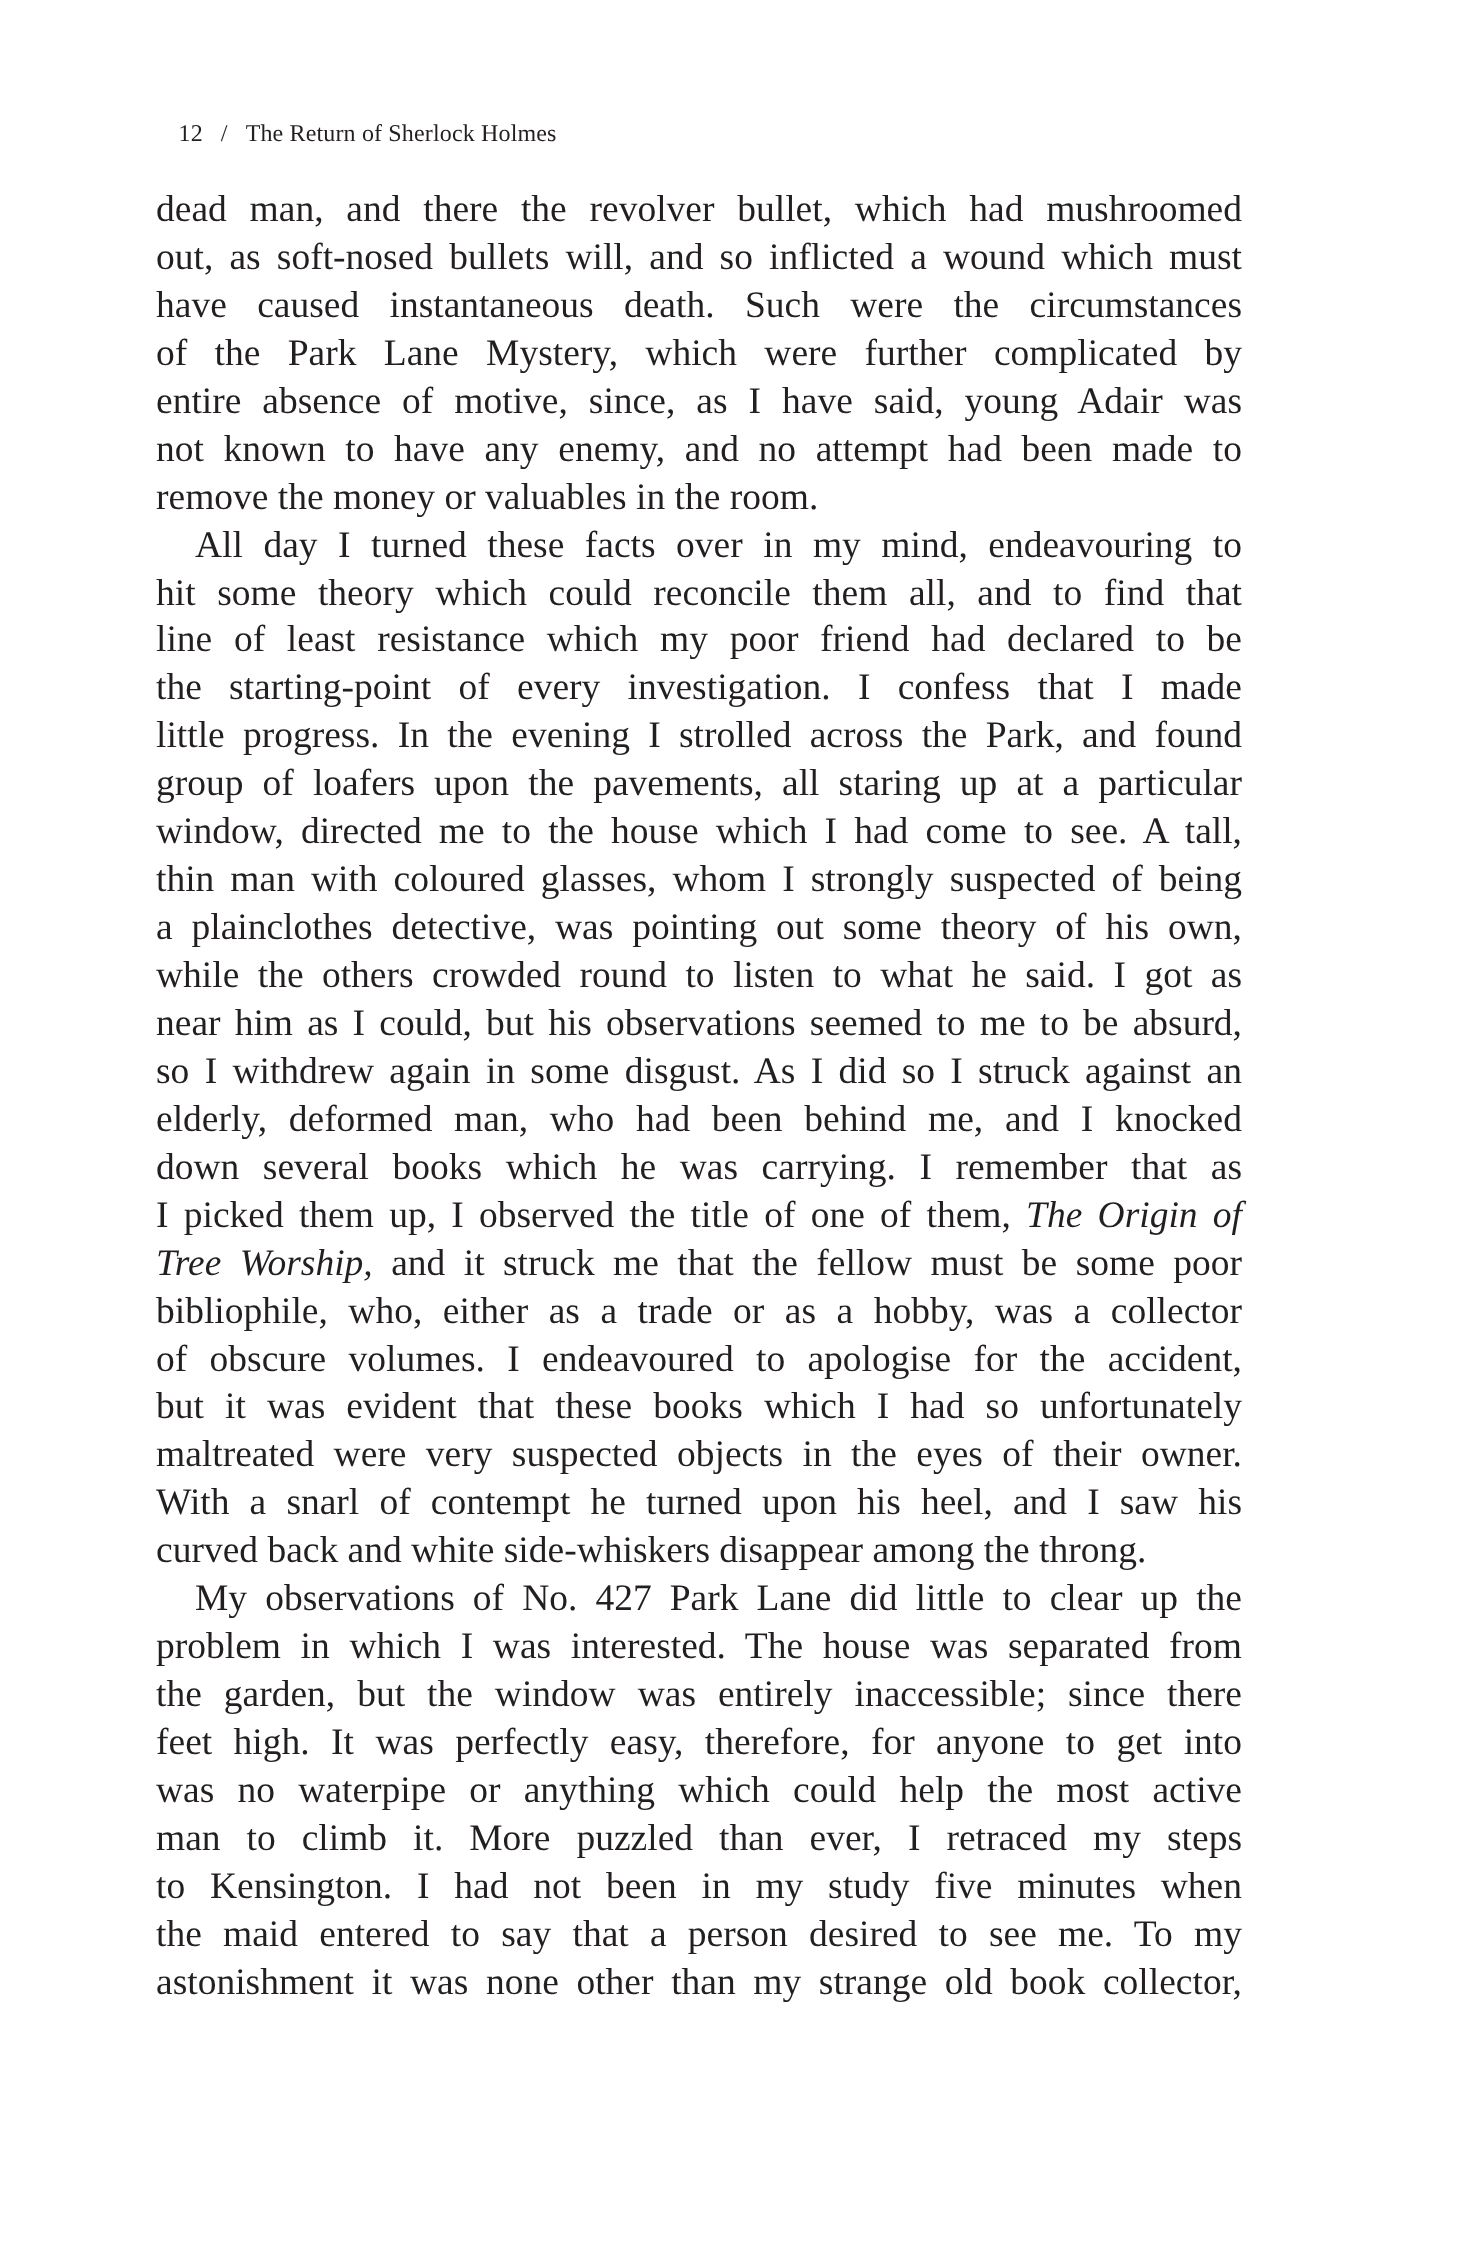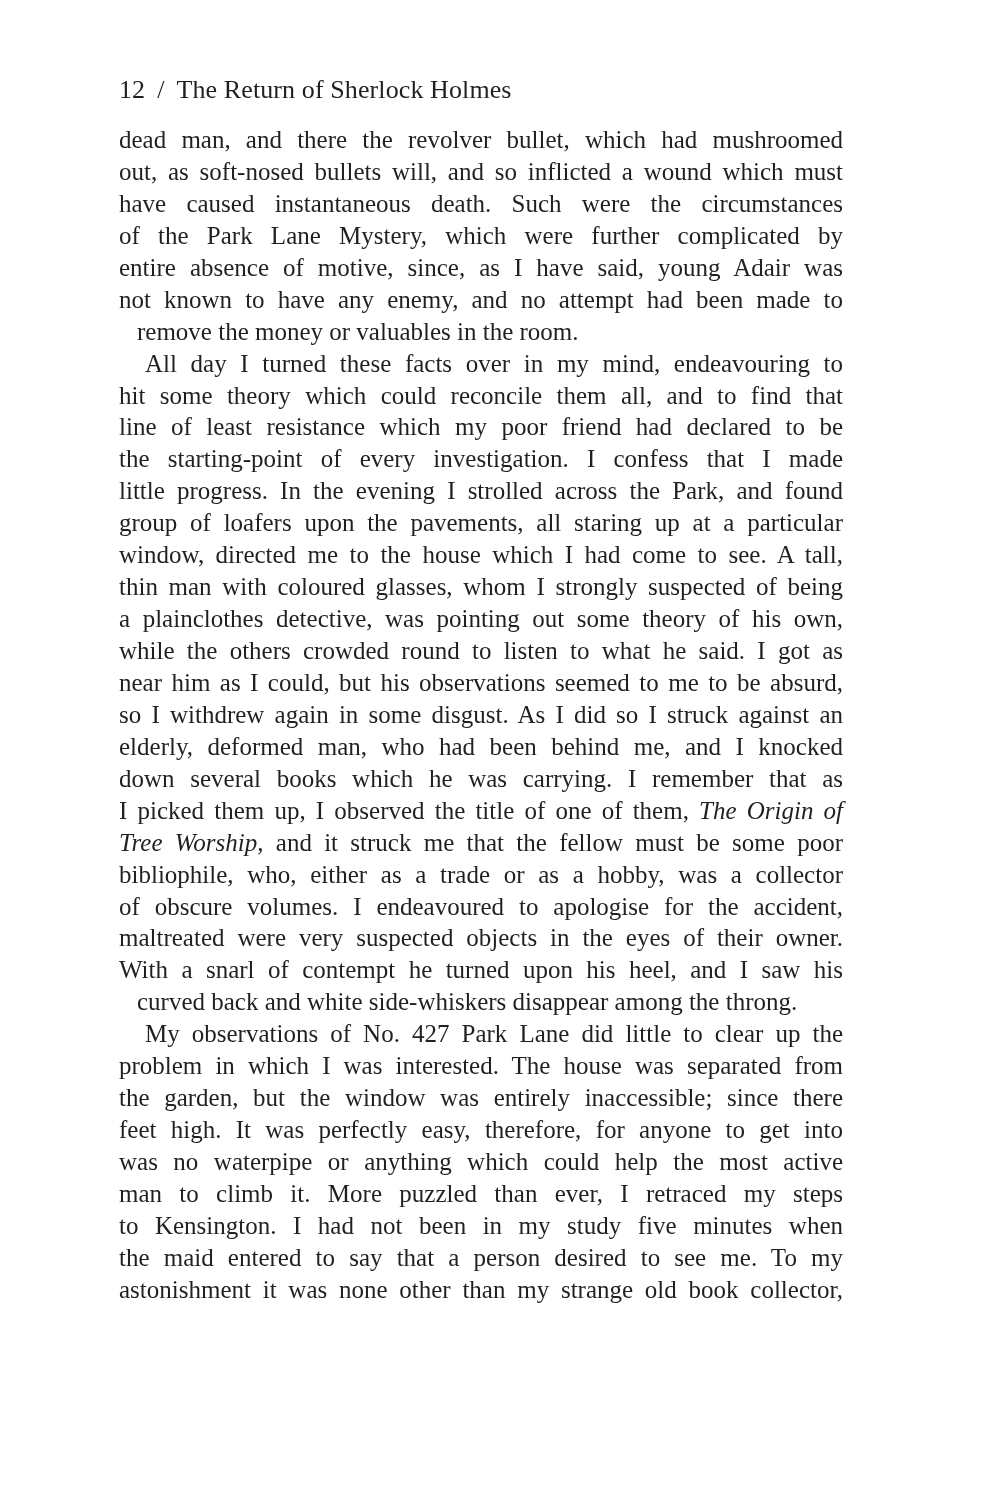--- a/index.html
+++ b/index.html
@@ -12,45 +12,44 @@
       height: 1500px;
       position: relative;
       overflow: hidden;
       color: #231f20;
       font-family: "Liberation Serif", "DejaVu Serif", serif;
     }
     .running-head {
       position: absolute;
       left: 119px;
       top: 76px;
-      font-size: 26px;
+      font-size: 16px;
       line-height: 28px;
       letter-spacing: 0.1px;
       white-space: pre;
     }
     .running-head .sep { padding: 0 12px; }
     .text-block {
       position: absolute;
-      left: 119px;
+      left: 104px;
       top: 124px;
       width: 724px;
     }
     .line {
       display: block;
       height: 31.95px;
       font-size: 25px;
       line-height: 31.95px;
       text-align: justify;
       text-align-last: justify;
       white-space: nowrap;
       overflow: visible;
     }
     .line.last {
       text-align-last: left;
-      margin-left: 18px;
     }
     .line .wrap {
       display: inline-block;
       width: 100%;
       white-space: normal;
       text-align: justify;
       text-align-last: justify;
     }
     .line.last .wrap {
       text-align-last: left;
@@ -86,20 +85,21 @@
     <div class="line"><span class="wrap">a plainclothes detective, was pointing out some theory of his own,</span></div>
     <div class="line"><span class="wrap">while the others crowded round to listen to what he said. I got as</span></div>
     <div class="line"><span class="wrap">near him as I could, but his observations seemed to me to be absurd,</span></div>
     <div class="line"><span class="wrap">so I withdrew again in some disgust. As I did so I struck against an</span></div>
     <div class="line"><span class="wrap">elderly, deformed man, who had been behind me, and I knocked</span></div>
     <div class="line"><span class="wrap">down several books which he was carrying. I remember that as</span></div>
     <div class="line"><span class="wrap"><span>I picked them up, I observed the title of one of them, </span><em>The Origin of</em></span></div>
     <div class="line"><span class="wrap"><em>Tree Worship,</em><span> and it struck me that the fellow must be some poor</span></span></div>
     <div class="line"><span class="wrap">bibliophile, who, either as a trade or as a hobby, was a collector</span></div>
     <div class="line"><span class="wrap">of obscure volumes. I endeavoured to apologise for the accident,</span></div>
+    <div class="line"><span class="wrap">but it was evident that these books which I had so unfortunately</span></div>
     <div class="line"><span class="wrap">maltreated were very suspected objects in the eyes of their owner.</span></div>
     <div class="line"><span class="wrap">With a snarl of contempt he turned upon his heel, and I saw his</span></div>
     <div class="line last"><span class="wrap">curved back and white side-whiskers disappear among the throng.</span></div>
   </div>
 
   <div>
     <div class="line"><span class="wrap" style="padding-left:26px;box-sizing:border-box;">My observations of No. 427 Park Lane did little to clear up the</span></div>
     <div class="line"><span class="wrap">problem in which I was interested. The house was separated from</span></div>
     <div class="line"><span class="wrap">the garden, but the window was entirely inaccessible; since there</span></div>
     <div class="line"><span class="wrap">feet high. It was perfectly easy, therefore, for anyone to get into</span></div>

